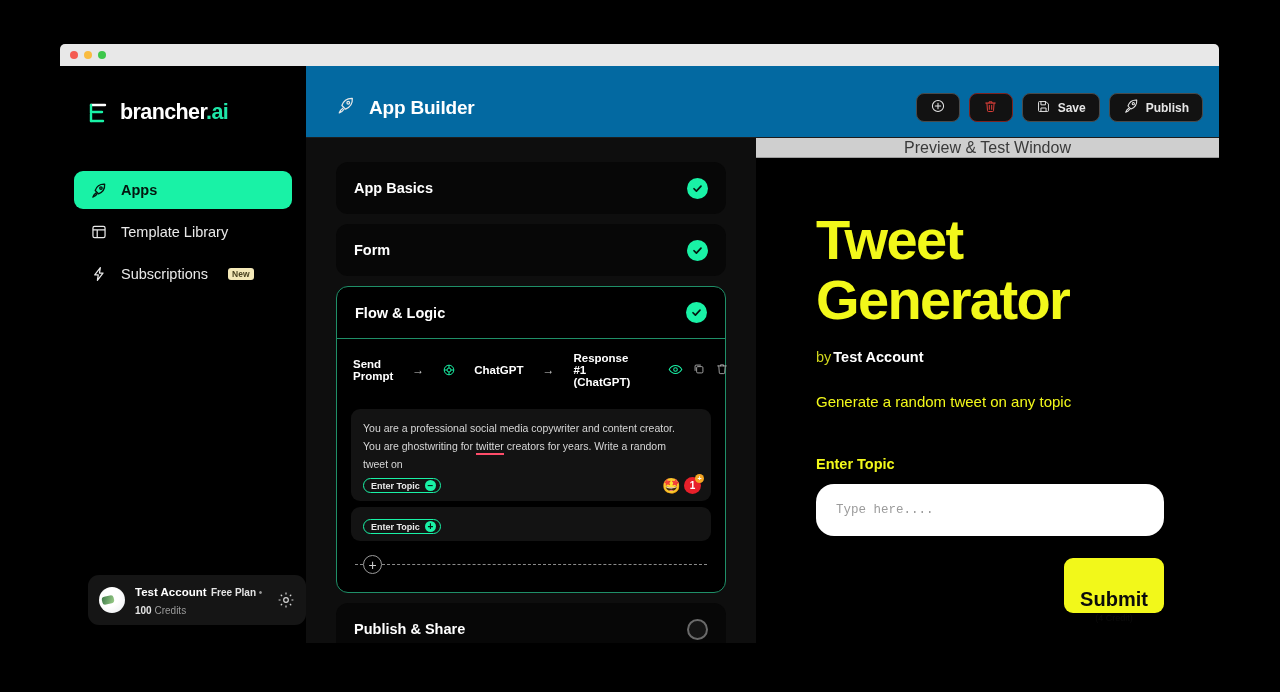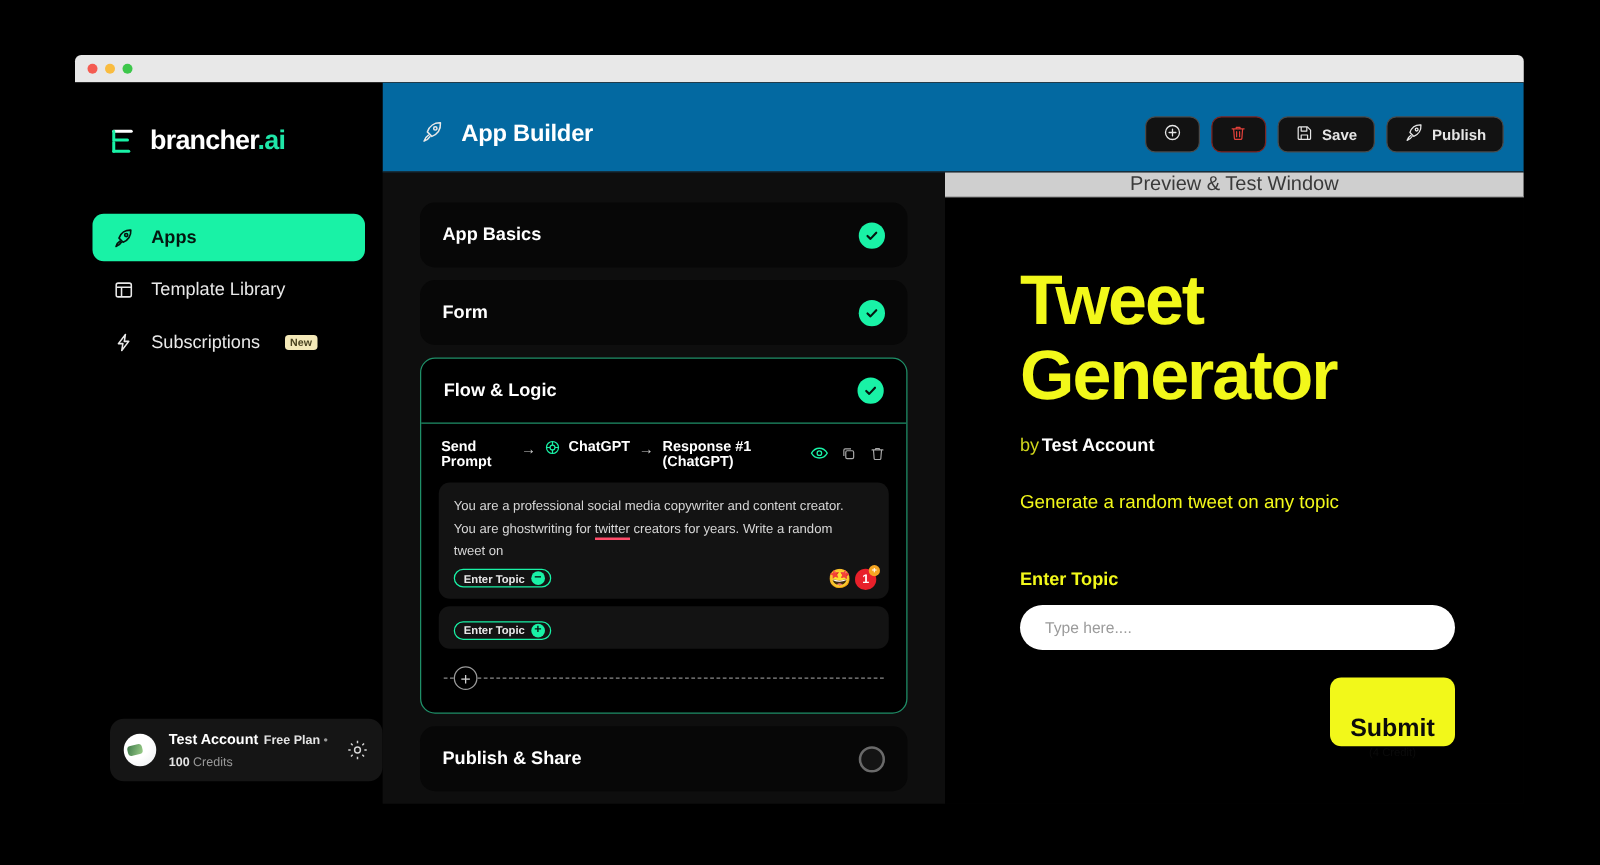--- a/index.html
+++ b/index.html
@@ -109,22 +109,22 @@
     display: inline-flex; align-items: center; justify-content: center;
   }
   .circle-empty {
     width: 21px; height: 21px; border-radius: 50%; border: 2px solid #6a6a6a; background: #141414;
   }
   .sec.open { border: 1px solid #1f8f68; background: #000; }
   .sec.open .sec-head { border-bottom: 1px solid #1f8f68; }
   .sec-body { padding: 13px 14px 14px 14px; }
 
   .node-head {
-    display: flex; gap: 7px; color: #fff;
-    font-size: 11.5px; font-weight: 700; padding: 0 2px 10px 2px;
+    display: flex; align-items: center; gap: 19px; color: #fff;
+    font-size: 11.5px; font-weight: 700; padding: 0 2px 21px 2px;
   }
   .node-head .arrow { color: #c9c9c9; font-weight: 400; font-size: 12px; }
   .gpt-ico { width: 12px; height: 12px; }
   .node-head .spacer { flex: 1; }
   .node-acts { display: flex; align-items: center; gap: 9px; }
   .node-acts svg { cursor: pointer; }
 
   .prompt-box {
     background: #131313; border-radius: 9px; padding: 10px 24px 8px 12px;
     position: relative;
@@ -177,23 +177,23 @@
   }
   .preview-body { flex: 1; background: #000; padding: 52px 58px 0 60px; }
   .pv-title {
     color: #f2f81a; font-size: 56px; font-weight: 700; line-height: 1.08; letter-spacing: -1.6px;
   }
   .pv-by { margin-top: 18px; color: #cfd41c; font-size: 14.5px; }
   .pv-by b { color: #fff; font-weight: 700; margin-left: 2px; }
   .pv-desc { margin-top: 28px; color: #f2f81a; font-size: 15px; }
   .pv-label { margin-top: 46px; color: #f2f81a; font-size: 14.5px; font-weight: 700; }
   .pv-input {
-    margin-top: 12px; width: 348px; height: 36px; border-radius: 18px; border: none;
+    margin-top: 12px; width: 348px; height: 52px; border-radius: 18px; border: none;
     background: #fff; color: #1a1a1a; font-size: 12.5px; padding: 0 20px;
-    font-family: Liberation Sans, sans-serif;
+    font-family: Liberation Mono, monospace;
   }
   .pv-input::placeholder { color: #9b9b9b; }
   .pv-submit-wrap { width: 348px; display: flex; justify-content: flex-end; margin-top: 22px; }
   .pv-submit {
     width: 100px; height: 55px; border-radius: 9px; border: none; background: #f2f81a;
     color: #0b0b0b; cursor: pointer; font-family: "Liberation Sans", sans-serif;
     display: flex; flex-direction: column; align-items: center; justify-content: center; gap: 2px;
   }
   .pv-submit .s1 { font-size: 20px; font-weight: 600; margin-top: 40px; }
   .pv-submit .s2 { font-size: 9px; }

